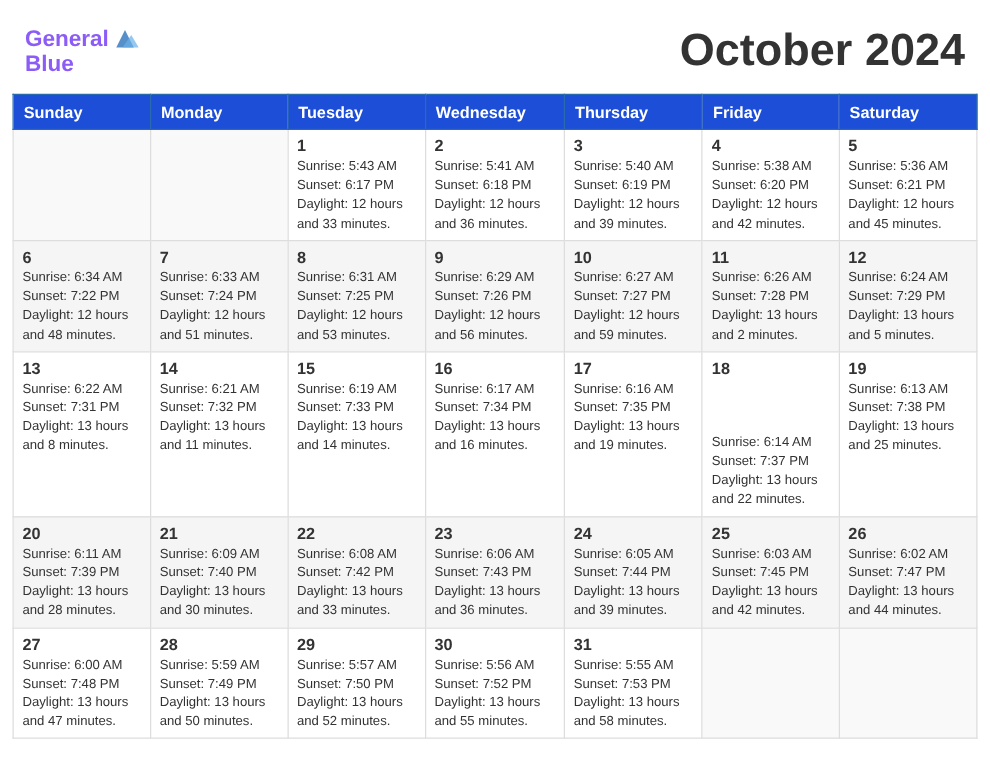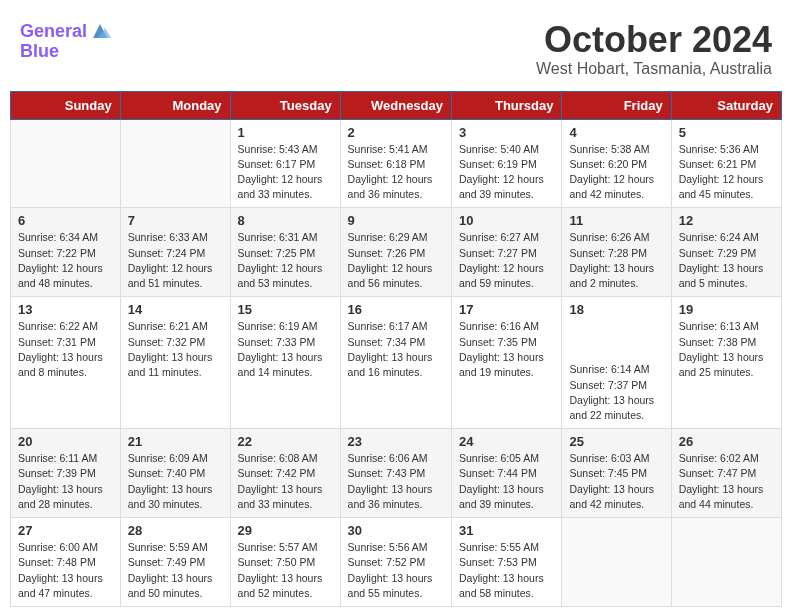--- a/index.html
+++ b/index.html
@@ -50,23 +50,23 @@
     .location-title {
       font-size: 16px;
       color: #555;
     }
     .calendar {
       width: 100%;
       border-collapse: collapse;
       margin-top: 8px;
     }
     .calendar th {
-      background-color: #b91c1c;
+      background-color: #1d4ed8;
       color: #fff;
-      text-align: right;
+      text-align: left;
       padding: 6px 8px;
       font-size: 13px;
       font-weight: bold;
       border: 1px solid #2a6aae;
     }
     .calendar td {
       vertical-align: top;
       padding: 5px 7px;
       border: 1px solid #ddd;
       font-size: 11px;
@@ -107,21 +107,20 @@
         <svg class="logo-icon" viewBox="0 0 22 22" xmlns="http://www.w3.org/2000/svg">
           <polygon points="4,18 11,4 18,18" fill="#3a7bbf" opacity="0.85"></polygon>
           <polygon points="9,18 16,8 22,18" fill="#6ab0e8" opacity="0.7"></polygon>
         </svg>
       </div>
       <span class="logo-text-blue">Blue</span>
     </div>
   </div>
   <div class="title-block">
     <div class="month-title">October 2024</div>
-    <div class="location-title">West Hobart, Tasmania, Australia</div>
   </div>
 </div>
 
 <table class="calendar">
   <thead>
     <tr>
     <th>Sunday</th>
         <th>Monday</th>
         <th>Tuesday</th>
         <th>Wednesday</th>

